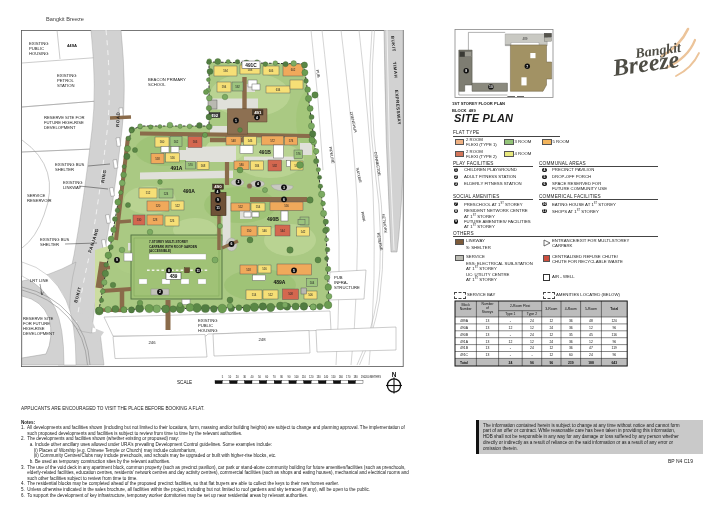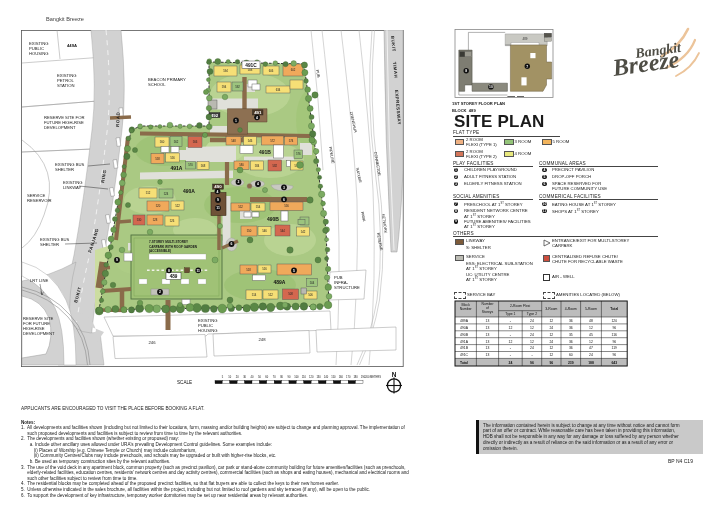--- a/index.html
+++ b/index.html
@@ -516,21 +516,21 @@
 <g fill="none" stroke="#ecc49a" stroke-linecap="round">
 <path d="M88,3 Q80,20 62,30" stroke-width="2.6"></path>
 <path d="M95,14 Q88,32 66,42" stroke-width="2.2"></path>
 <path d="M99,27 Q92,42 76,50" stroke-width="1.8"></path>
 </g>
 <text x="36" y="32" transform="rotate(-8 36 32)" font-family="Liberation Serif,serif" font-style="italic" font-weight="bold" font-size="14" fill="#4e4d45">Bangkit</text>
 <text x="14" y="50" transform="rotate(-8 14 50)" font-family="Liberation Serif,serif" font-style="italic" font-weight="bold" font-size="24" fill="#4e4d45">Breeze</text>
 </svg>
     </div>
 
-  <div class="abs" style="left:454px;top:112px;font-size:17px;font-weight:bold;letter-spacing:0.2px;">SITE PLAN</div>
+  <div class="abs" style="left:454px;top:112px;font-size:11px;font-weight:bold;letter-spacing:0.2px;font-style:italic;">SITE PLAN</div>
 
   <div class="abs h" style="left:453px;top:130px;">FLAT TYPE</div>
   <div class="hl" style="left:453px;top:135.5px;width:107px;"></div>
   <div class="sw" style="left:454.5px;top:138.5px;background:#efb183;"></div>
   <div class="abs it" style="left:466px;top:138px;">2 ROOM<br>FLEXI (TYPE 1)</div>
   <div class="sw" style="left:454.5px;top:150.5px;background:#d4765a;"></div>
   <div class="abs it" style="left:466px;top:150px;">2 ROOM<br>FLEXI (TYPE 2)</div>
   <div class="sw" style="left:504px;top:138.5px;background:#94c479;"></div>
   <div class="abs it" style="left:514.5px;top:139.5px;">3 ROOM</div>
   <div class="sw" style="left:504px;top:150.5px;background:#e9e97e;"></div>

